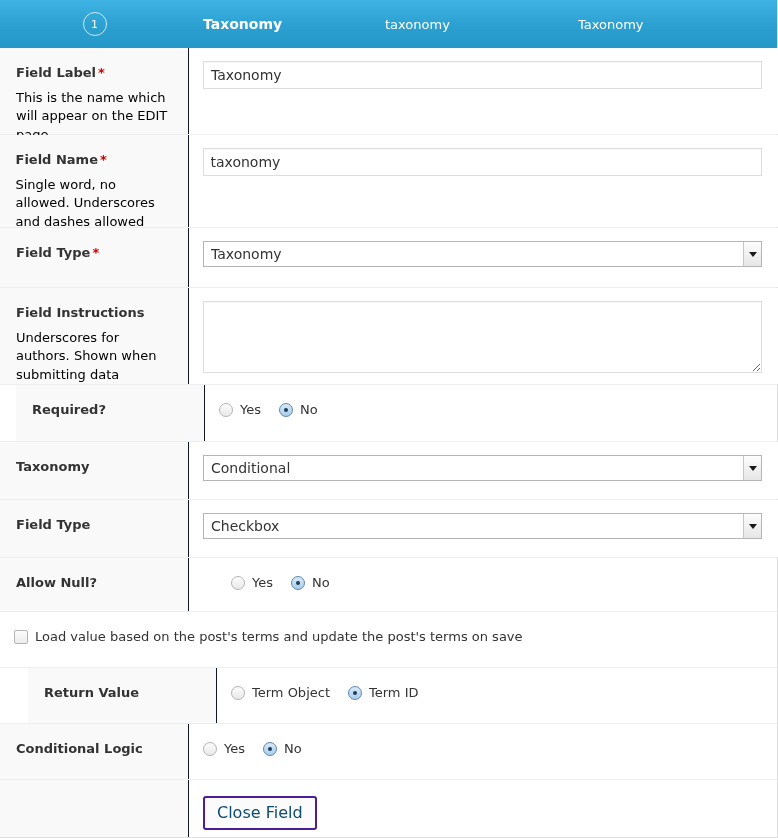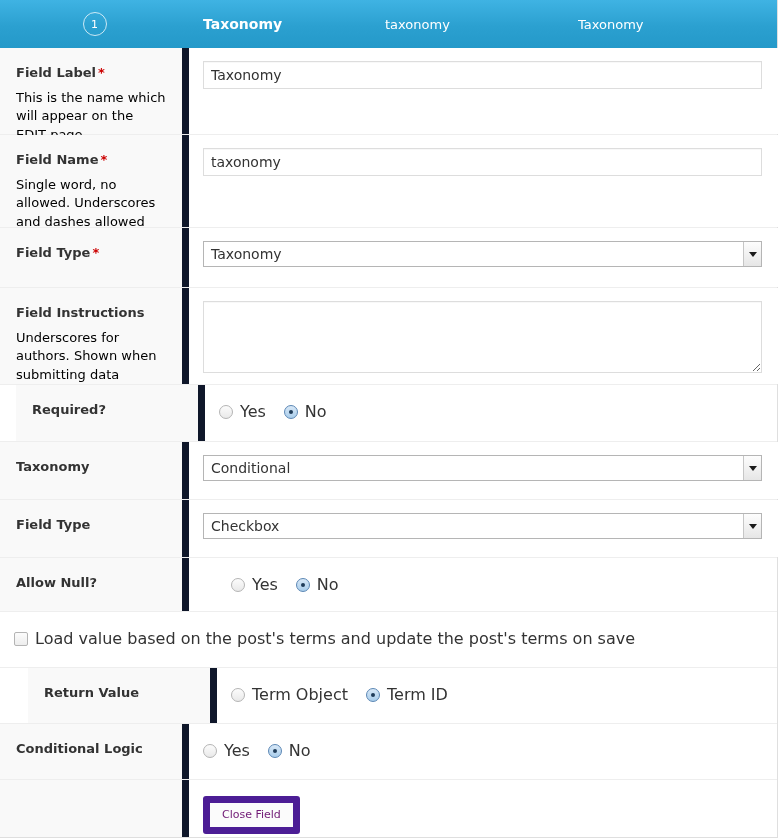--- a/index.html
+++ b/index.html
@@ -79,21 +79,21 @@
     box-sizing: border-box;
     background: #ffffff;
   }
   .fp-row:last-child { border-bottom: 1px solid #dfdfdf; }
 
   .fp-col-label {
     width: 189px;
     flex: 0 0 189px;
     box-sizing: border-box;
     background: #f9f9f9;
-    border-right: 7px solid #0f172a;
+    border-right: 1px solid #0f172a;
     padding: 16px 16px 10px 16px;
   }
   .fp-col-field {
     flex: 1 1 auto;
     box-sizing: border-box;
     padding: 13px 16px 10px 14px;
     background: #ffffff;
   }
 
   .fl-title {
@@ -213,21 +213,21 @@
     position: absolute;
     left: 4px;
     top: 4px;
     width: 4px;
     height: 4px;
     border-radius: 50%;
     background: #1f3c59;
   }
   .choice-label {
     margin-left: 7px;
-    font-size: 16px;
+    font-size: 13px;
     color: #333333;
     white-space: nowrap;
   }
   .cbox {
     width: 14px;
     height: 14px;
     border: 1px solid #b4b4b4;
     background: linear-gradient(180deg, #fcfcfc 0%, #ededed 100%);
     box-sizing: border-box;
     border-radius: 2px;
@@ -235,24 +235,24 @@
   }
 
   
   .fp-footer-row {
     display: flex;
     box-sizing: border-box;
   }
   .btn-close {
     display: inline-block;
     font-family: "DejaVu Sans", "Liberation Sans", sans-serif;
-    font-size: 11px;
-    color: #701a75;
+    font-size: 16px;
+    color: #0c4a6e;
     background: #fbfbfb;
-    border: 7px solid #4c1d95;
+    border: 2px solid #4c1d95;
     border-radius: 3px;
     padding: 6px 12px;
     cursor: pointer;
     line-height: 1.1;
   }
 </style>
 </head>
 <body>
 
 <div class="field-panel">
@@ -271,21 +271,21 @@
   <div class="fp-row" style="height:87px;">
     <div class="fp-col-label">
       <div class="fl-title"><span>Field Label</span><span class="fl-req">*</span></div>
       <div class="fl-desc">This is the name which will appear on the EDIT page</div>
     </div>
     <div class="fp-col-field">
       <input class="txt" type="text" value="Taxonomy" style="">
     </div>
   </div>
 
-  <div class="fp-row" style="height:93px;">
+  <div class="fp-row" style="height:93px;justify-content:center;">
     <div class="fp-col-label">
       <div class="fl-title"><span>Field Name</span><span class="fl-req">*</span></div>
       <div class="fl-desc">Single word, no allowed. Underscores and dashes allowed</div>
     </div>
     <div class="fp-col-field">
       <input class="txt" type="text" value="taxonomy" style="">
     </div>
   </div>
 
   <div class="fp-row" style="height:60px;">

